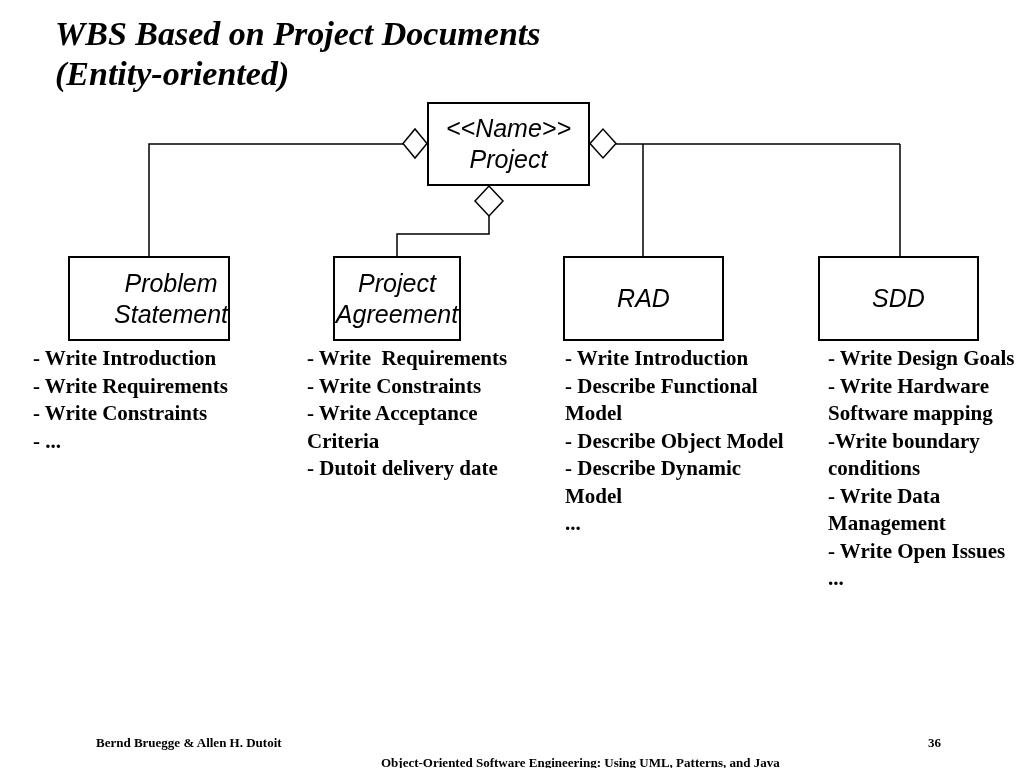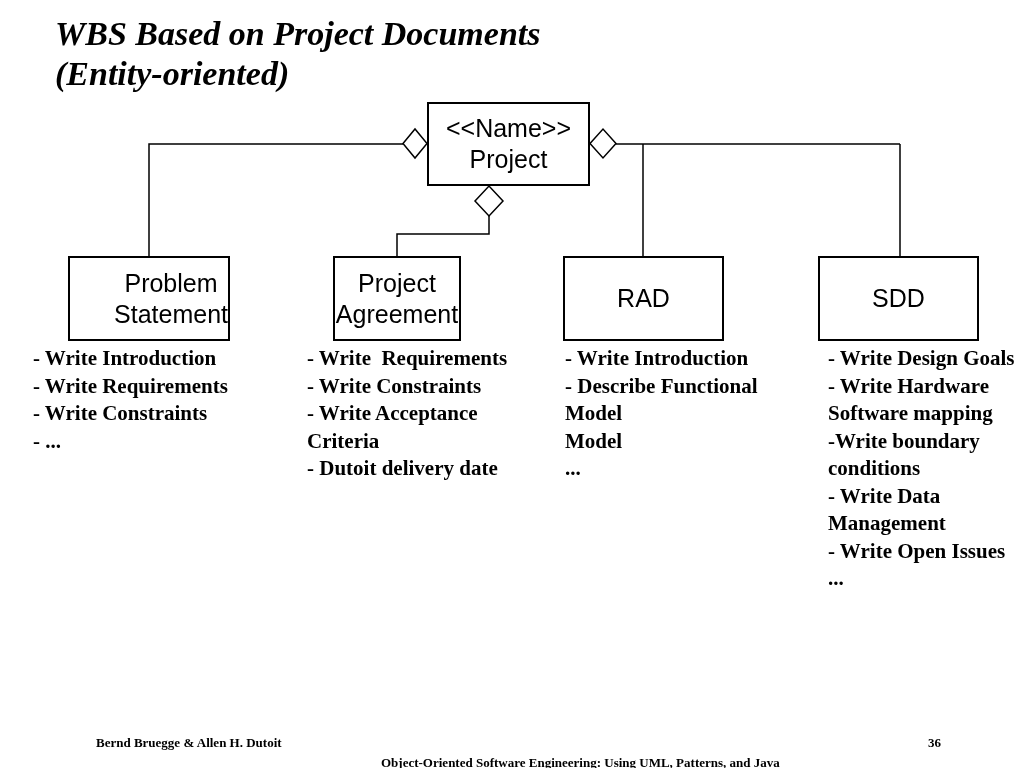--- a/index.html
+++ b/index.html
@@ -45,20 +45,21 @@
     align-items: center;
     justify-content: center;
     text-align: center;
     font-family: "Liberation Sans", sans-serif;
     font-size: 25px;
     line-height: 31px;
     color: #000000;
   }
   .uml-box .label {
     white-space: pre-line;
+    font-style: italic;
   }
   .box-root    { left: 427px; top: 102px; width: 163px; height: 84px; }
   .box-child-0 { left:  68px; top: 256px; width: 162px; height: 85px; justify-content: flex-end; }
   .box-child-1 { left: 333px; top: 256px; width: 128px; height: 85px; }
   .box-child-2 { left: 563px; top: 256px; width: 161px; height: 85px; }
   .box-child-3 { left: 818px; top: 256px; width: 161px; height: 85px; }
   .task-col {
     position: absolute;
     top: 345px;
     font-family: "Liberation Serif", serif;
@@ -140,20 +141,22 @@
       <div class="task-line">- Write  Requirements</div>
       <div class="task-line">- Write Constraints</div>
       <div class="task-line">- Write Acceptance</div>
       <div class="task-line">Criteria</div>
       <div class="task-line">- Dutoit delivery date</div>
     </div>
   <div class="task-col col-2">
       <div class="task-line">- Write Introduction</div>
       <div class="task-line">- Describe Functional</div>
       <div class="task-line">Model</div>
+      <div class="task-line">- Describe Object Model</div>
+      <div class="task-line">- Describe Dynamic</div>
       <div class="task-line">Model</div>
       <div class="task-line">...</div>
     </div>
   <div class="task-col col-3">
       <div class="task-line">- Write Design Goals</div>
       <div class="task-line">- Write Hardware</div>
       <div class="task-line">Software mapping</div>
       <div class="task-line">-Write boundary</div>
       <div class="task-line">conditions</div>
       <div class="task-line">- Write Data</div>

